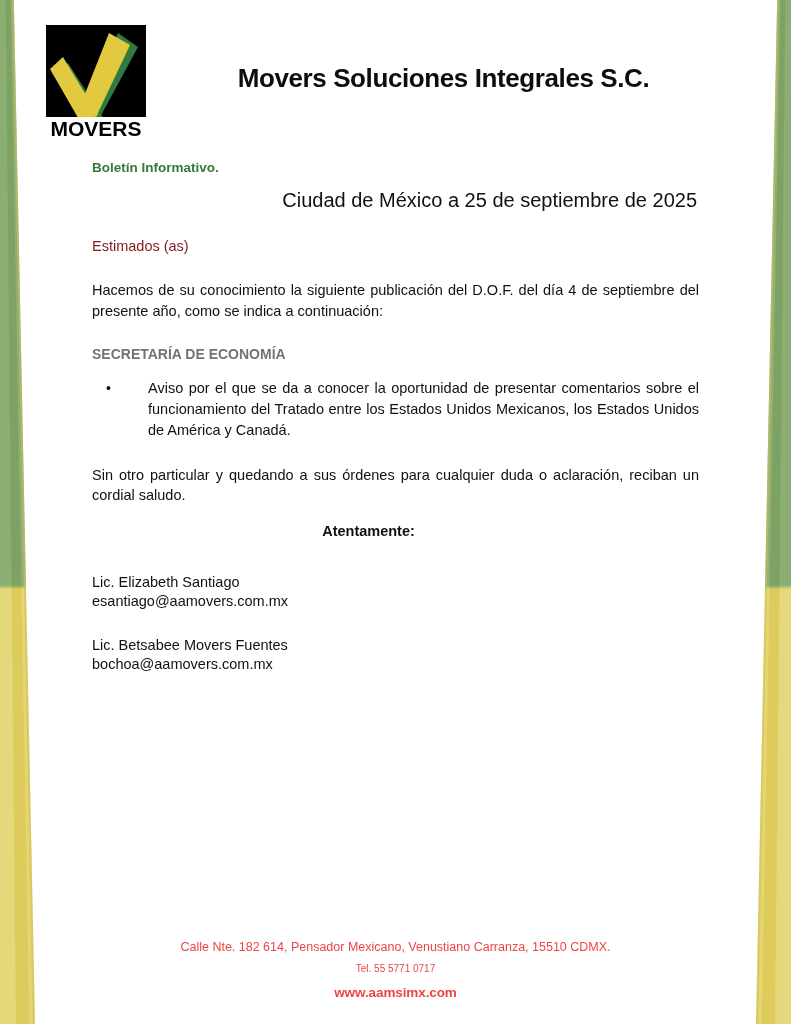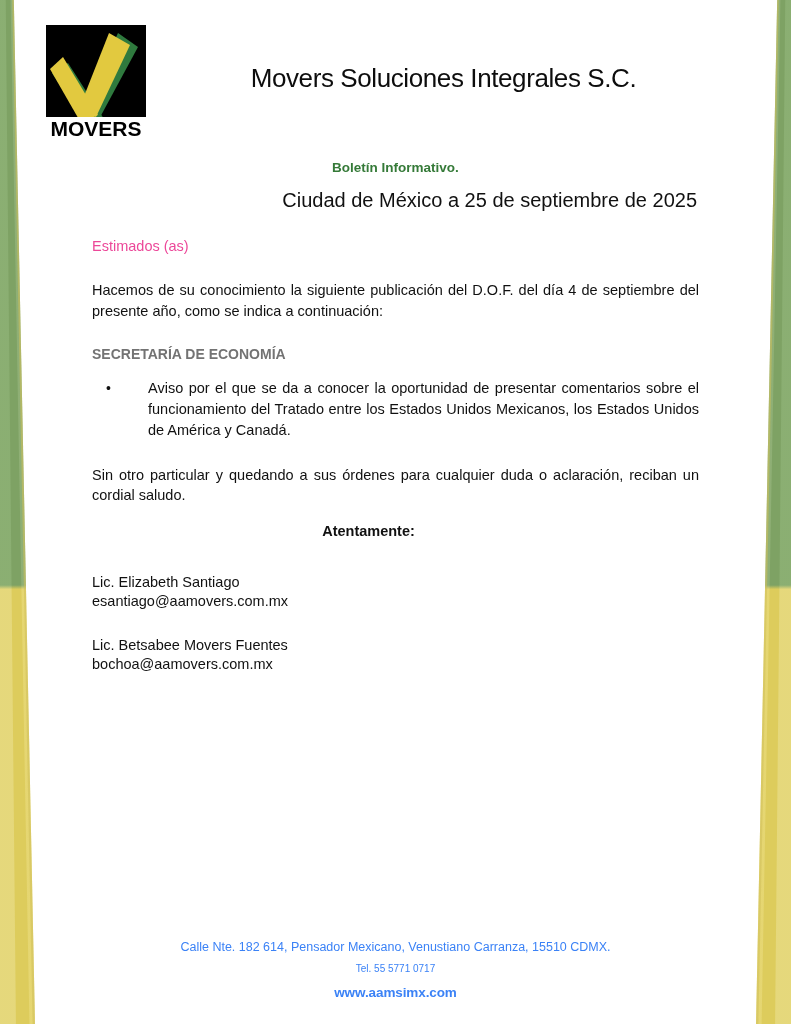--- a/index.html
+++ b/index.html
@@ -136,50 +136,49 @@
     height: 116px;
   }
   .logo svg { display: block; }
 
   .company-title {
     position: absolute;
     left: 116px;
     right: 20px;
     top: 38px;
     font-size: 26px;
-    font-weight: normal;
+    font-weight: bold;
     letter-spacing: -0.4px;
     color: #0d0d0d;
     text-align: center;
   }
 
   
   .body-area {
     position: absolute;
     left: 46px;
     right: 46px;
     top: 160px;
   }
 
   .kicker {
     color: #357a38;
     font-weight: bold;
     font-size: 13.5px;
     margin: 0 0 14px 0;
-    text-align: center;
   }
   .dateline {
     text-align: right;
     font-size: 20px;
     color: #111;
     margin: 0 2px 26px 0;
   }
   .greeting {
     font-size: 14.5px;
-    color: #ec4899;
+    color: #7f1d1d;
     margin: 0 0 26px 0;
   }
   .para {
     font-size: 14.5px;
     color: #111;
     text-align: justify;
     line-height: 1.45;
     margin: 0 0 24px 0;
   }
   .section-head {
@@ -246,21 +245,21 @@
     padding-right: 54px;
   }
 
   
   .footer {
     position: absolute;
     left: 40px;
     right: 40px;
     bottom: 24px;
     text-align: center;
-    color: #3b82f6;
+    color: #ef4444;
   }
   .footer .addr {
     font-size: 12.5px;
     margin-bottom: 9px;
   }
   .footer .tel {
     font-size: 10px;
     margin-bottom: 11px;
   }
   .footer .web {

